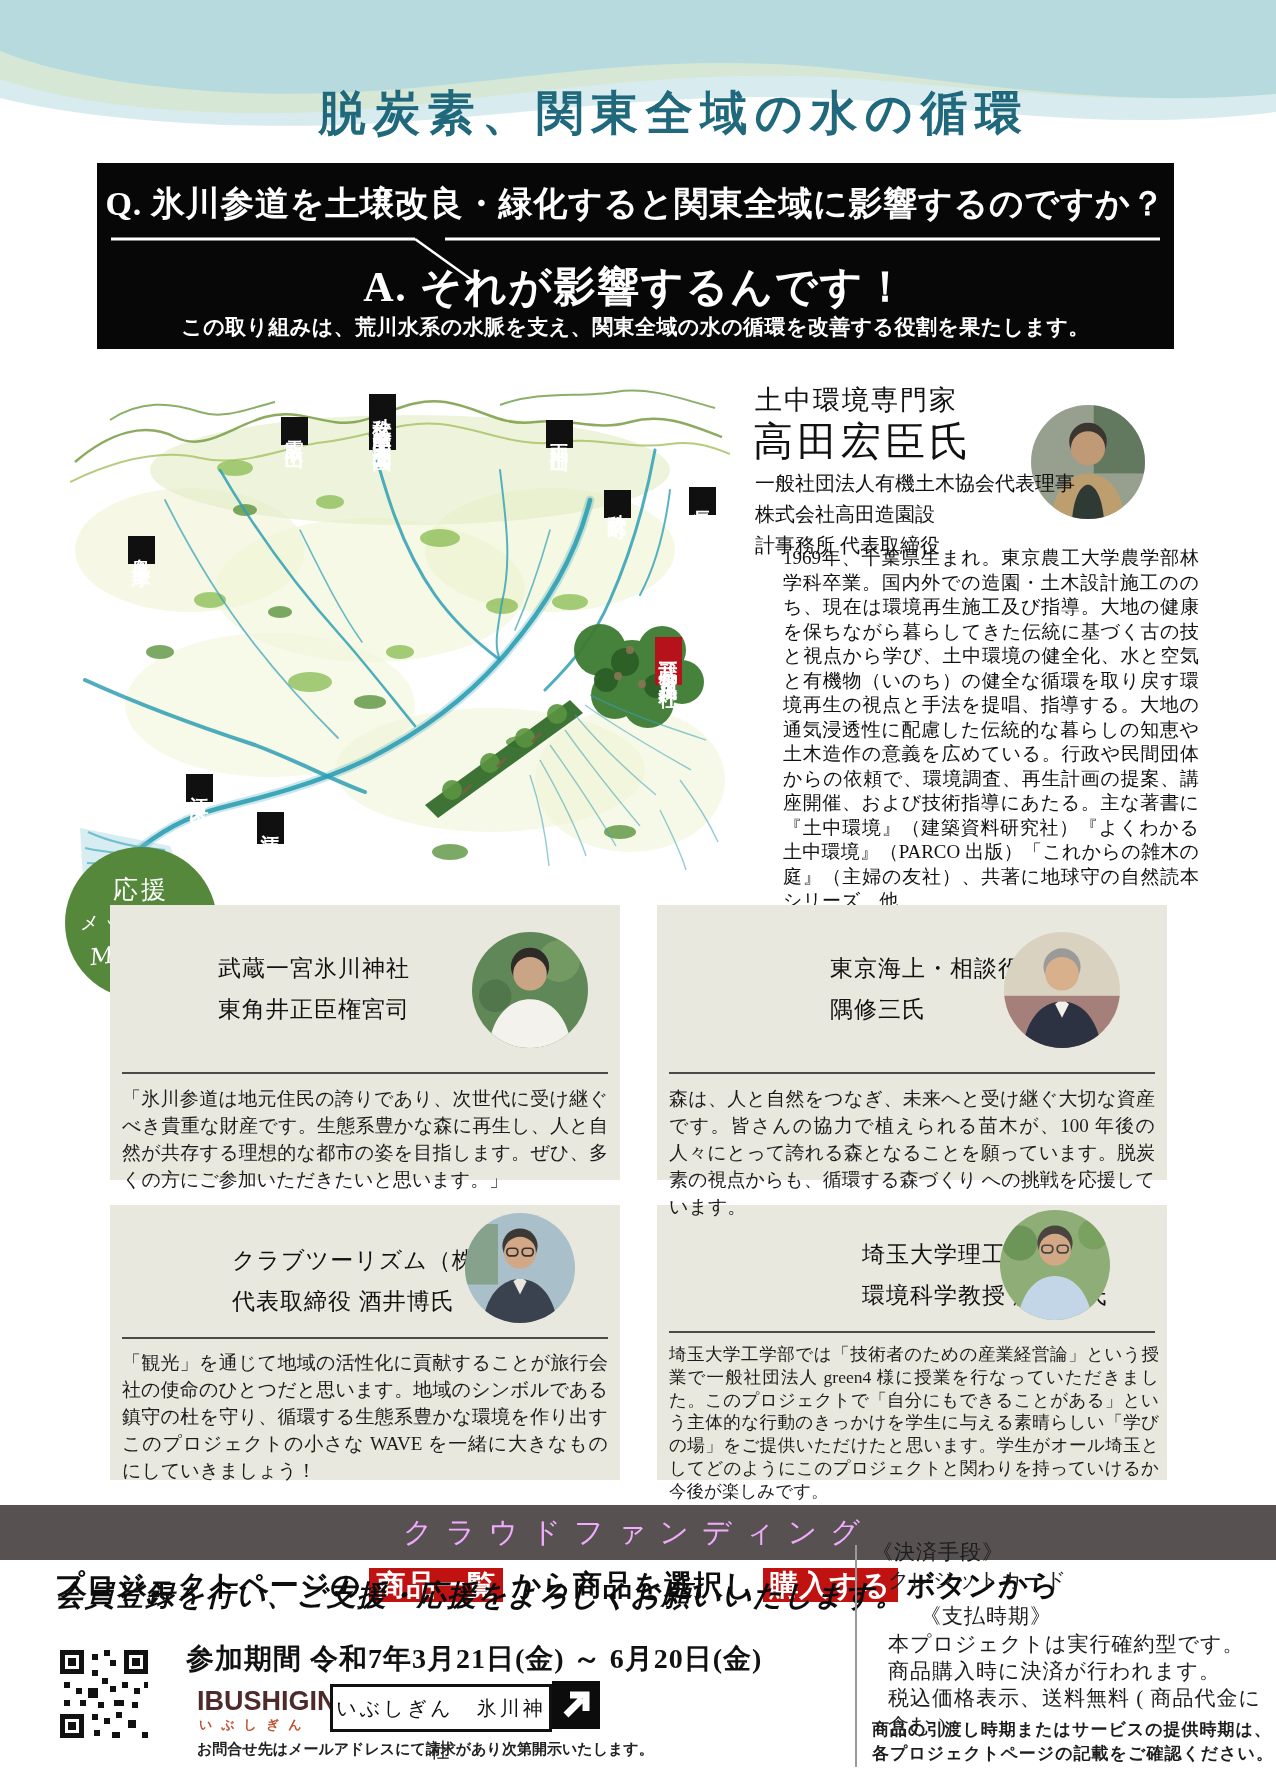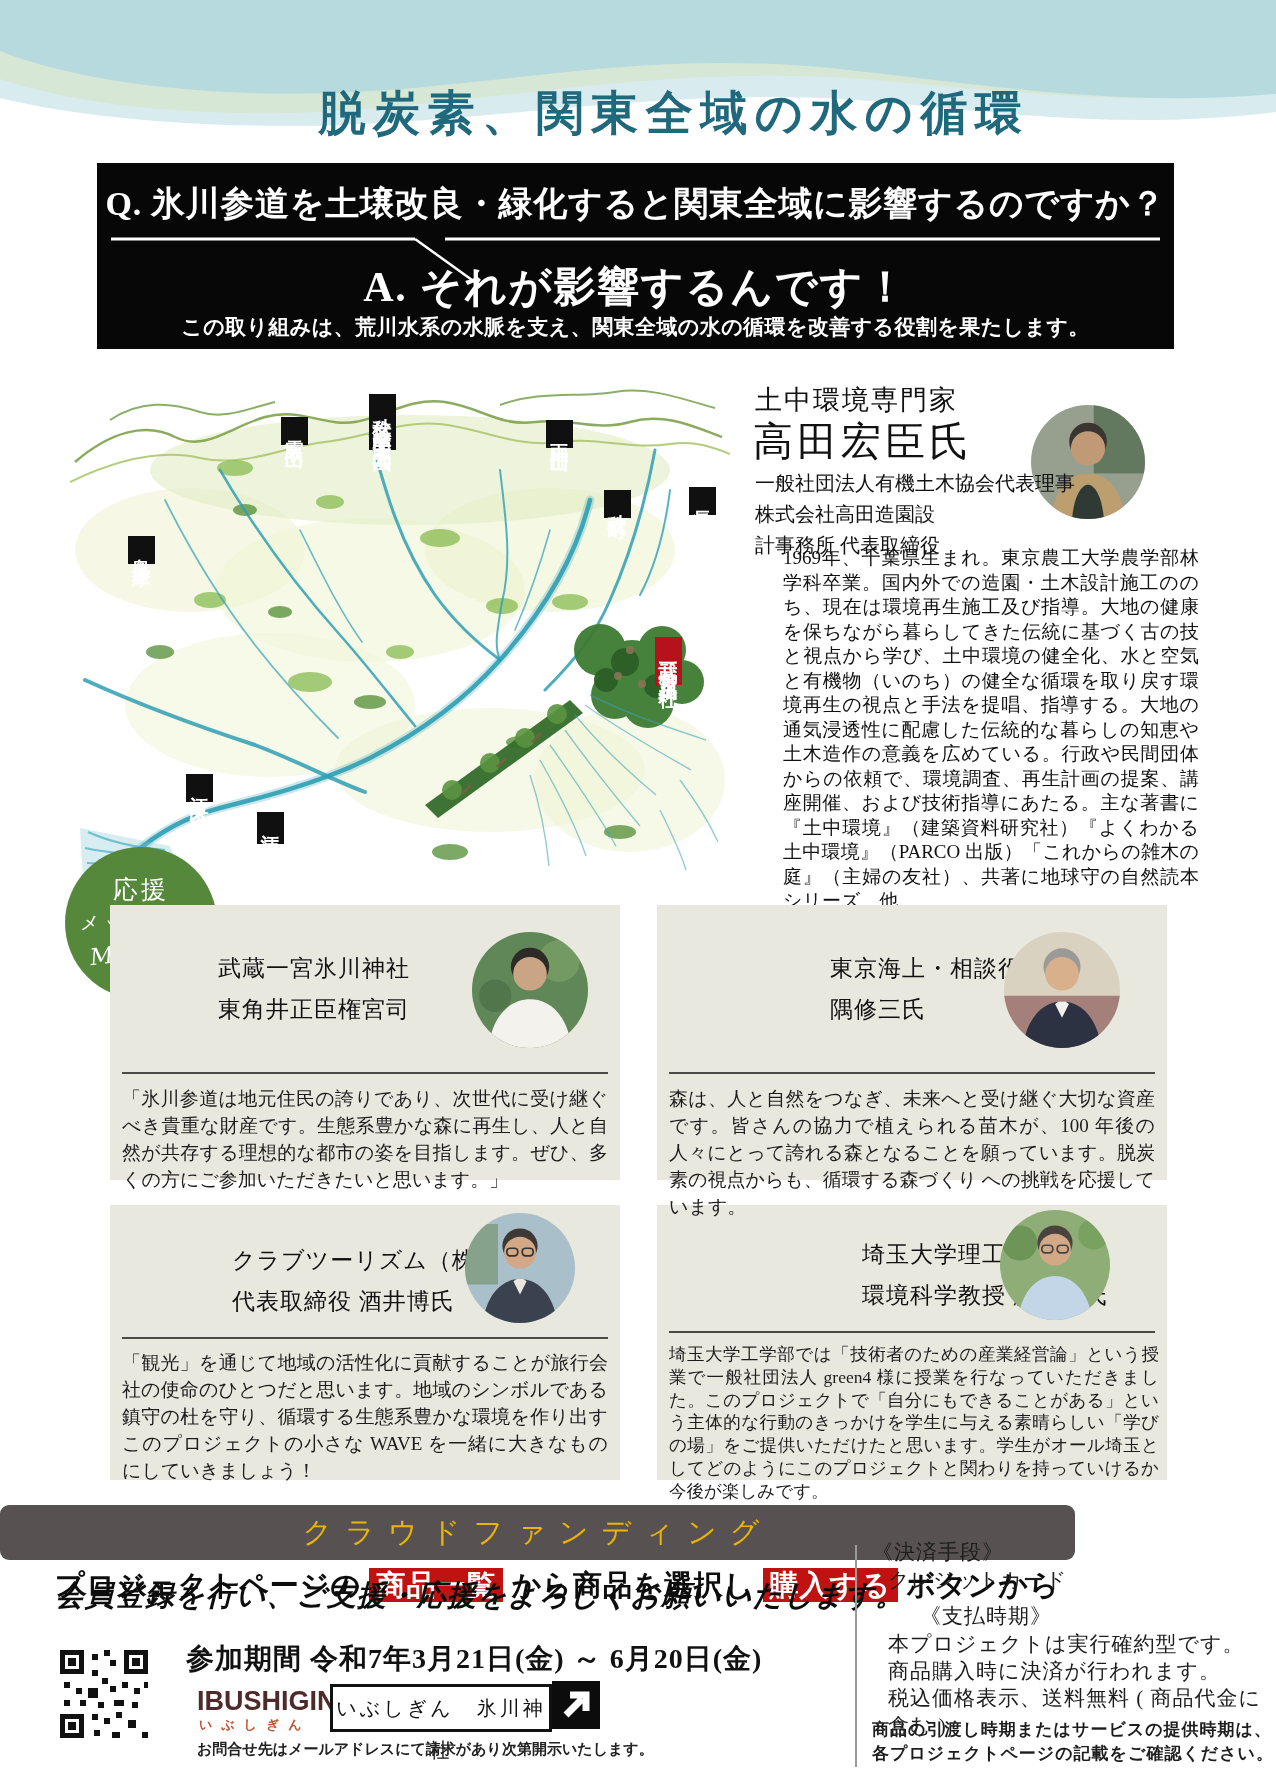--- a/index.html
+++ b/index.html
@@ -39,22 +39,22 @@
   .badge .b2{margin-top:4px;font-size:19px;letter-spacing:5px;}
   .badge .b3{margin-top:2px;font-size:23px;font-style:italic;transform:rotate(-7deg);
     font-family:"DejaVu Serif","Liberation Serif",serif;}
   
   .msg-box{position:absolute;width:510px;background:#e9e8df;}
   .msg-org{position:absolute;font-size:23px;letter-spacing:1px;line-height:1.8;}
   .msg-div{position:absolute;height:2px;background:#4a4a46;}
   .msg-quote{position:absolute;font-size:19px;line-height:1.42;text-align:justify;color:#1c1c1c;}
   .msg-quote.small{font-size:17.5px;line-height:1.3;}
   
-  .cf-bar{position:absolute;left:0;top:1505px;width:1075px;height:55px;background:#575152;
-    color:#eab308;text-align:center;font-size:29px;letter-spacing:0.45em;line-height:55px;border-radius:9px;}
+  .cf-bar{position:absolute;left:0;top:1505px;width:1276px;height:55px;background:#575152;
+    color:#f0abfc;text-align:center;font-size:29px;letter-spacing:0.45em;line-height:55px;}
   
   .instr{position:absolute;left:55px;font-size:29px;font-weight:bold;letter-spacing:1px;color:#0d0d0d;}
   .hl-red{background:#c11212;color:#fff;padding:1px 7px;}
   .period{position:absolute;left:186px;top:1640px;font-size:28px;font-weight:bold;letter-spacing:1px;}
   .logo-main{position:absolute;left:197px;top:1686px;font-size:27px;font-weight:800;
     font-family:"Liberation Sans","DejaVu Sans",sans-serif;letter-spacing:0px;color:#4f2a2a;}
   .logo-sub{position:absolute;left:199px;top:1716px;font-size:13px;letter-spacing:9px;color:#c0502f;font-weight:bold;}
   .btn-box{position:absolute;left:330px;top:1684px;width:216px;height:42px;border:3px solid #111;
     background:#fff;text-align:center;line-height:42px;font-size:20px;letter-spacing:3px;
     font-family:"Liberation Sans","DejaVu Sans",sans-serif;}

